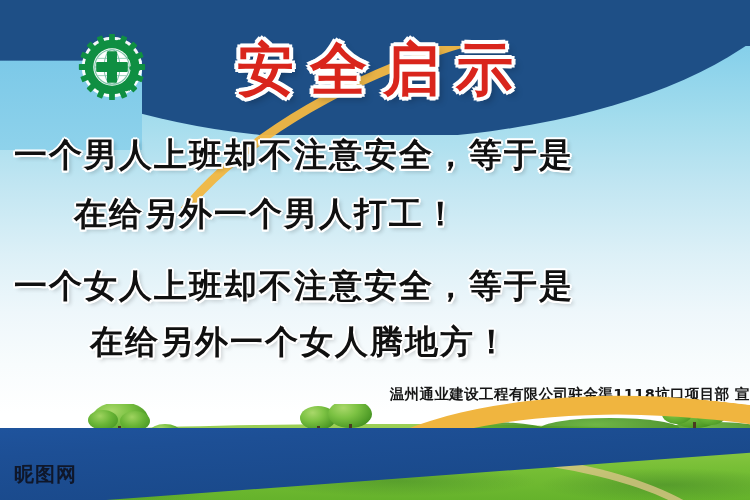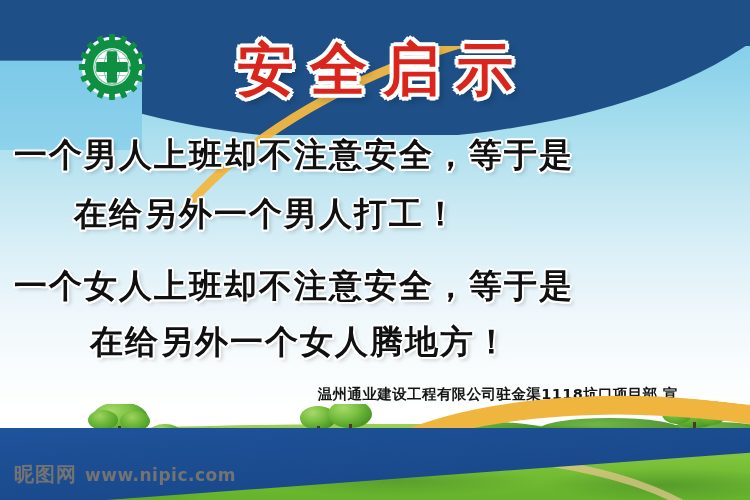--- a/index.html
+++ b/index.html
@@ -101,21 +101,20 @@
       3px 3px 4px rgba(0,0,0,.22);
   }
   .bline.l1{position:absolute;left:0;top:8px;width:750px;text-align:left;text-indent:14px;}
   .bline.l2{position:absolute;left:74px;top:70px;font-family:Liberation Mono, monospace;}
   .bline.l3{position:absolute;left:0;top:133px;width:660px;text-align:left;text-indent:14px;margin-top:6px;}
   .bline.l4{position:absolute;left:74px;top:195px;margin-left:16px;}
 
   
   .signature{
     position:absolute;left:0;top:385px;width:750px;
-    padding-right:72px;
     box-sizing:border-box;
     text-align:right;
     font-size:14.5px;
     font-weight:bold;
     color:#151515;
     letter-spacing:.4px;
     white-space:nowrap;
   }
 
   
@@ -184,21 +183,21 @@
   }
   .wm-fill{
     position:absolute;left:-30px;bottom:-10px;width:820px;height:92px;
     background:linear-gradient(to bottom,#1f55a0 0%,#1d4f95 45%,#1a4a8c 100%);
     transform:rotate(-4.2deg);
     transform-origin:left bottom;
   }
   .wm-text{
     position:absolute;left:14px;bottom:12px;
     display:flex;align-items:baseline;gap:8px;
-    color:#737373;
+    color:#0f172a;
   }
   .wm-cn{font-size:20px;font-weight:bold;letter-spacing:1px;}
   .wm-url{font-size:17px;font-weight:bold;letter-spacing:.5px;}
   .wm-id{
     position:absolute;right:12px;bottom:3px;
     color:#ffffff;font-size:12px;font-weight:bold;letter-spacing:.2px;
     white-space:nowrap;
   }
 </style>
 </head>
@@ -317,17 +316,16 @@
     </div>
   </div>
 
   <div class="path"></div>
   <div class="path2"></div>
 
   <div class="wm-band">
     <div class="wm-fill"></div>
     <div class="wm-text">
       <span class="wm-cn">昵图网</span>
-      <span class="wm-url">www.nipic.com</span>
     </div>
   </div>
 
 </div>
 
 </body></html>

